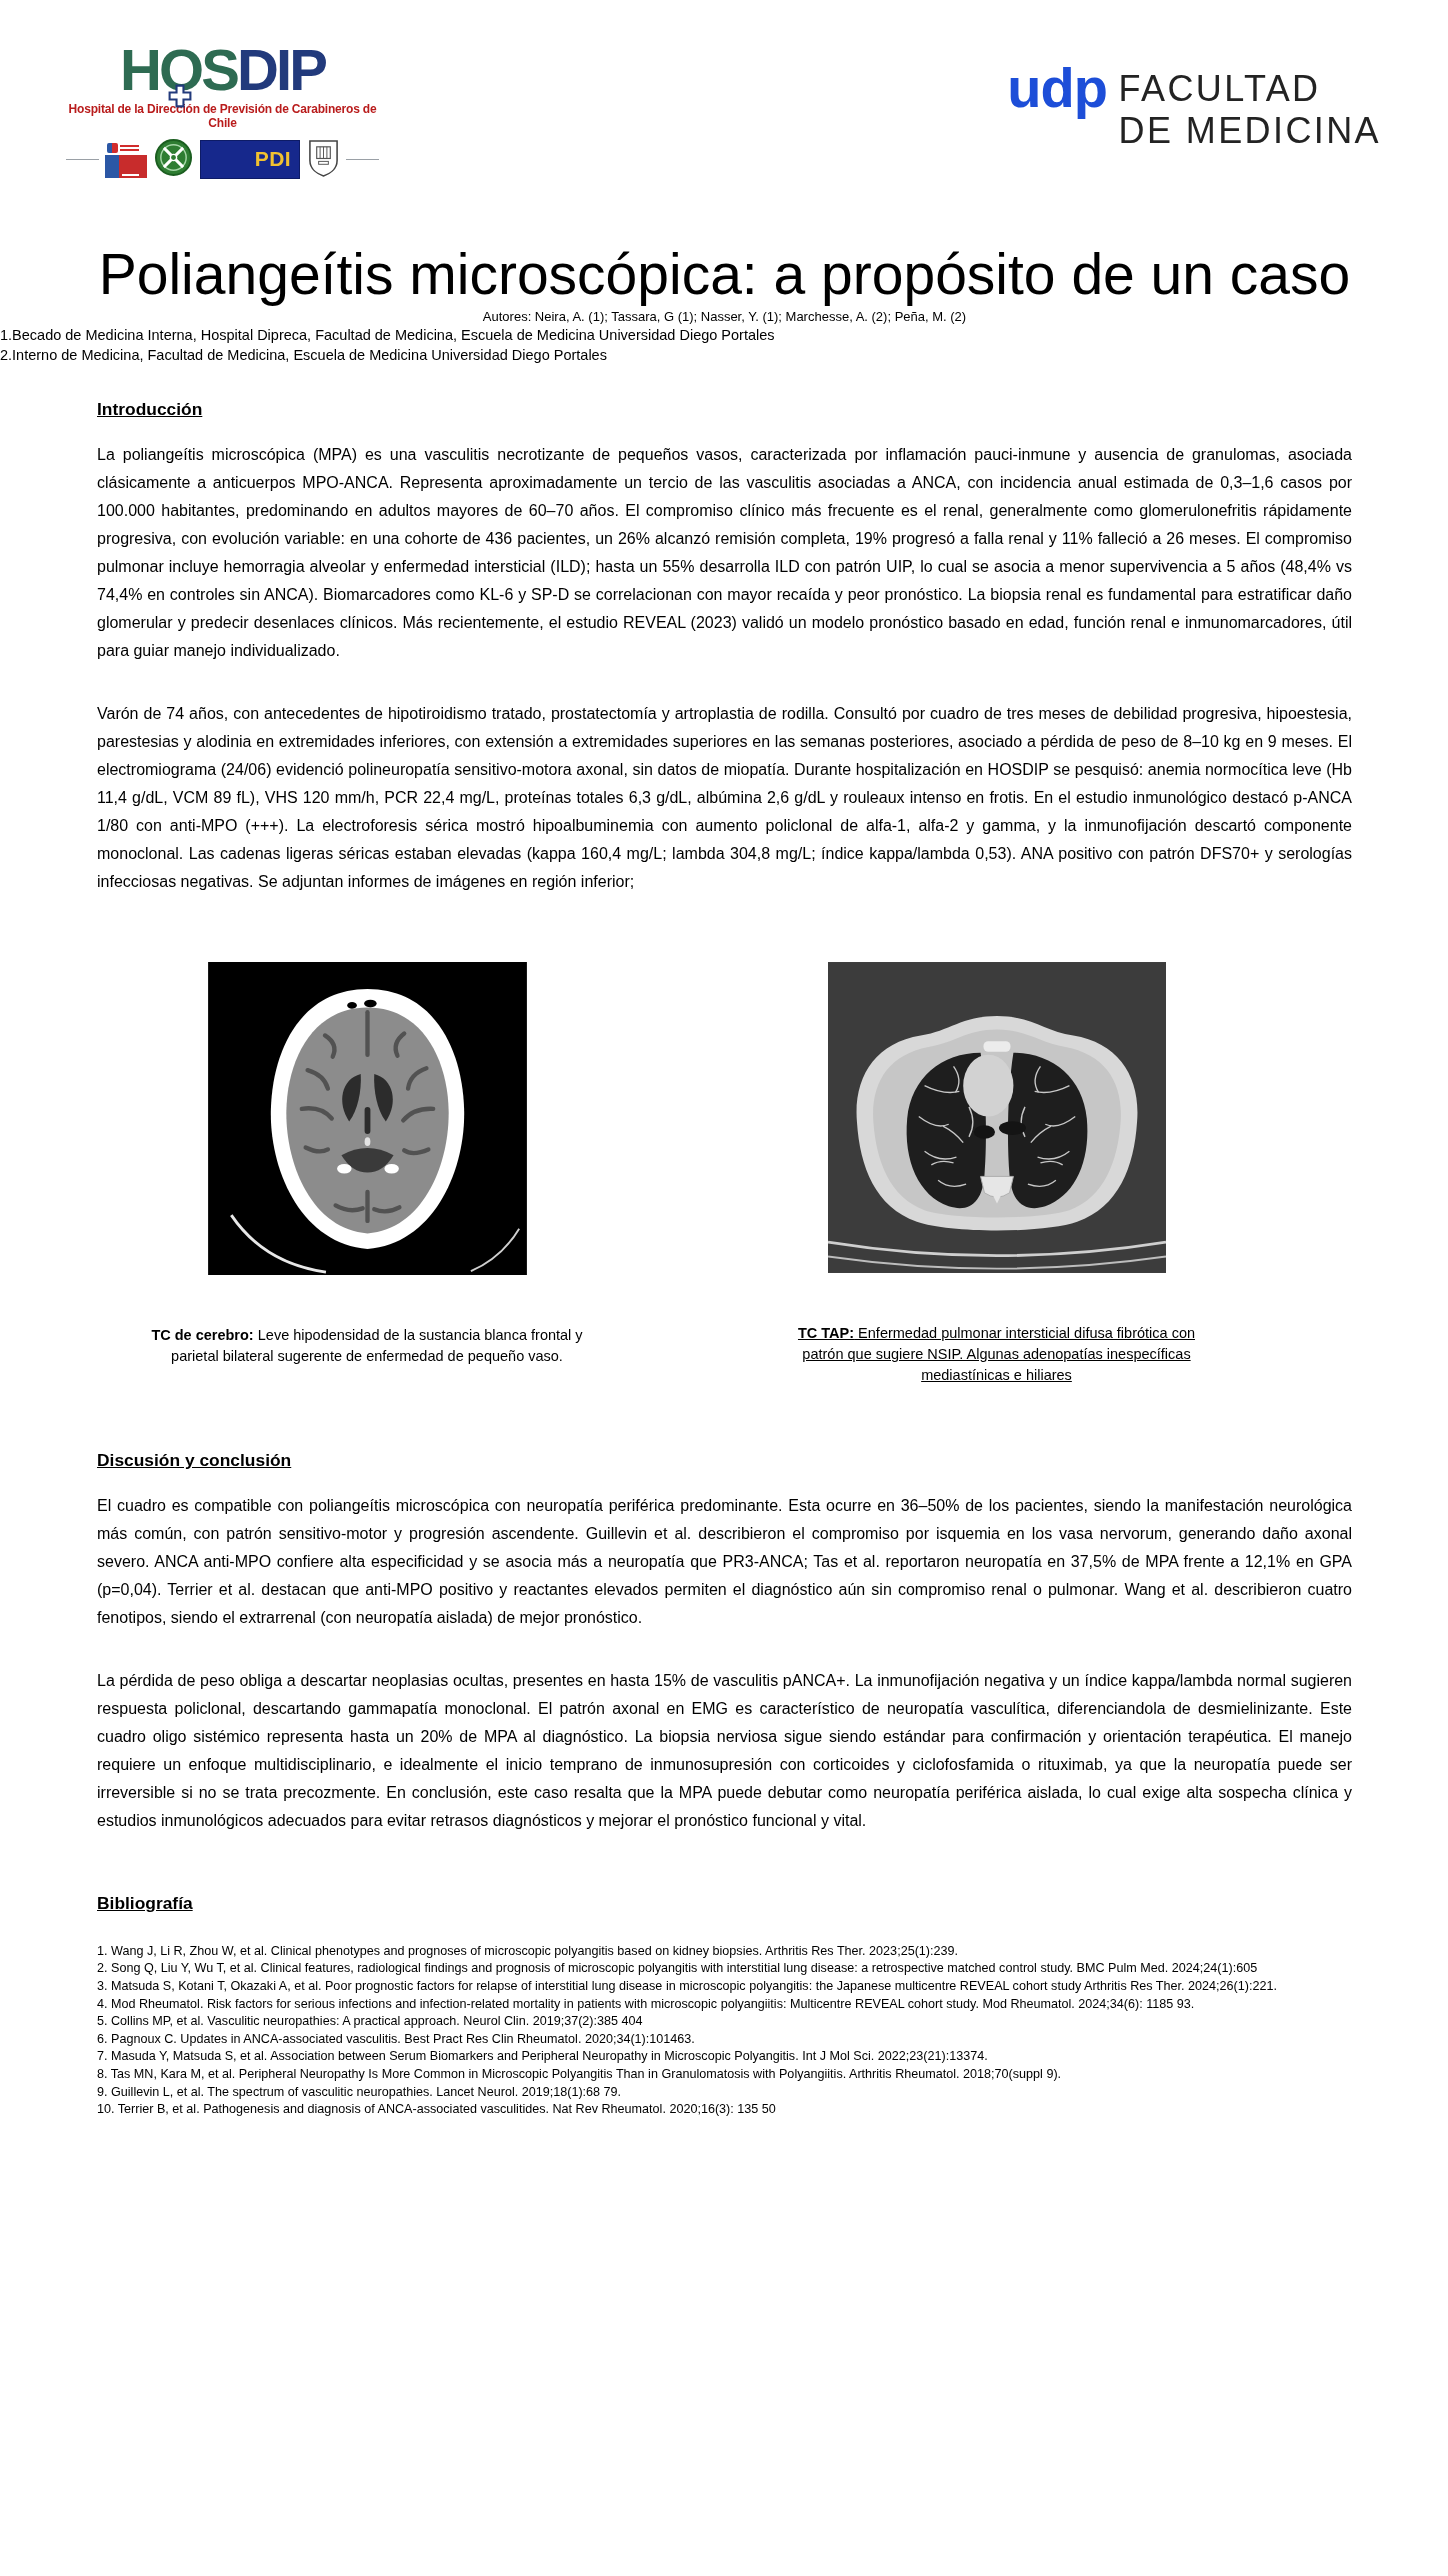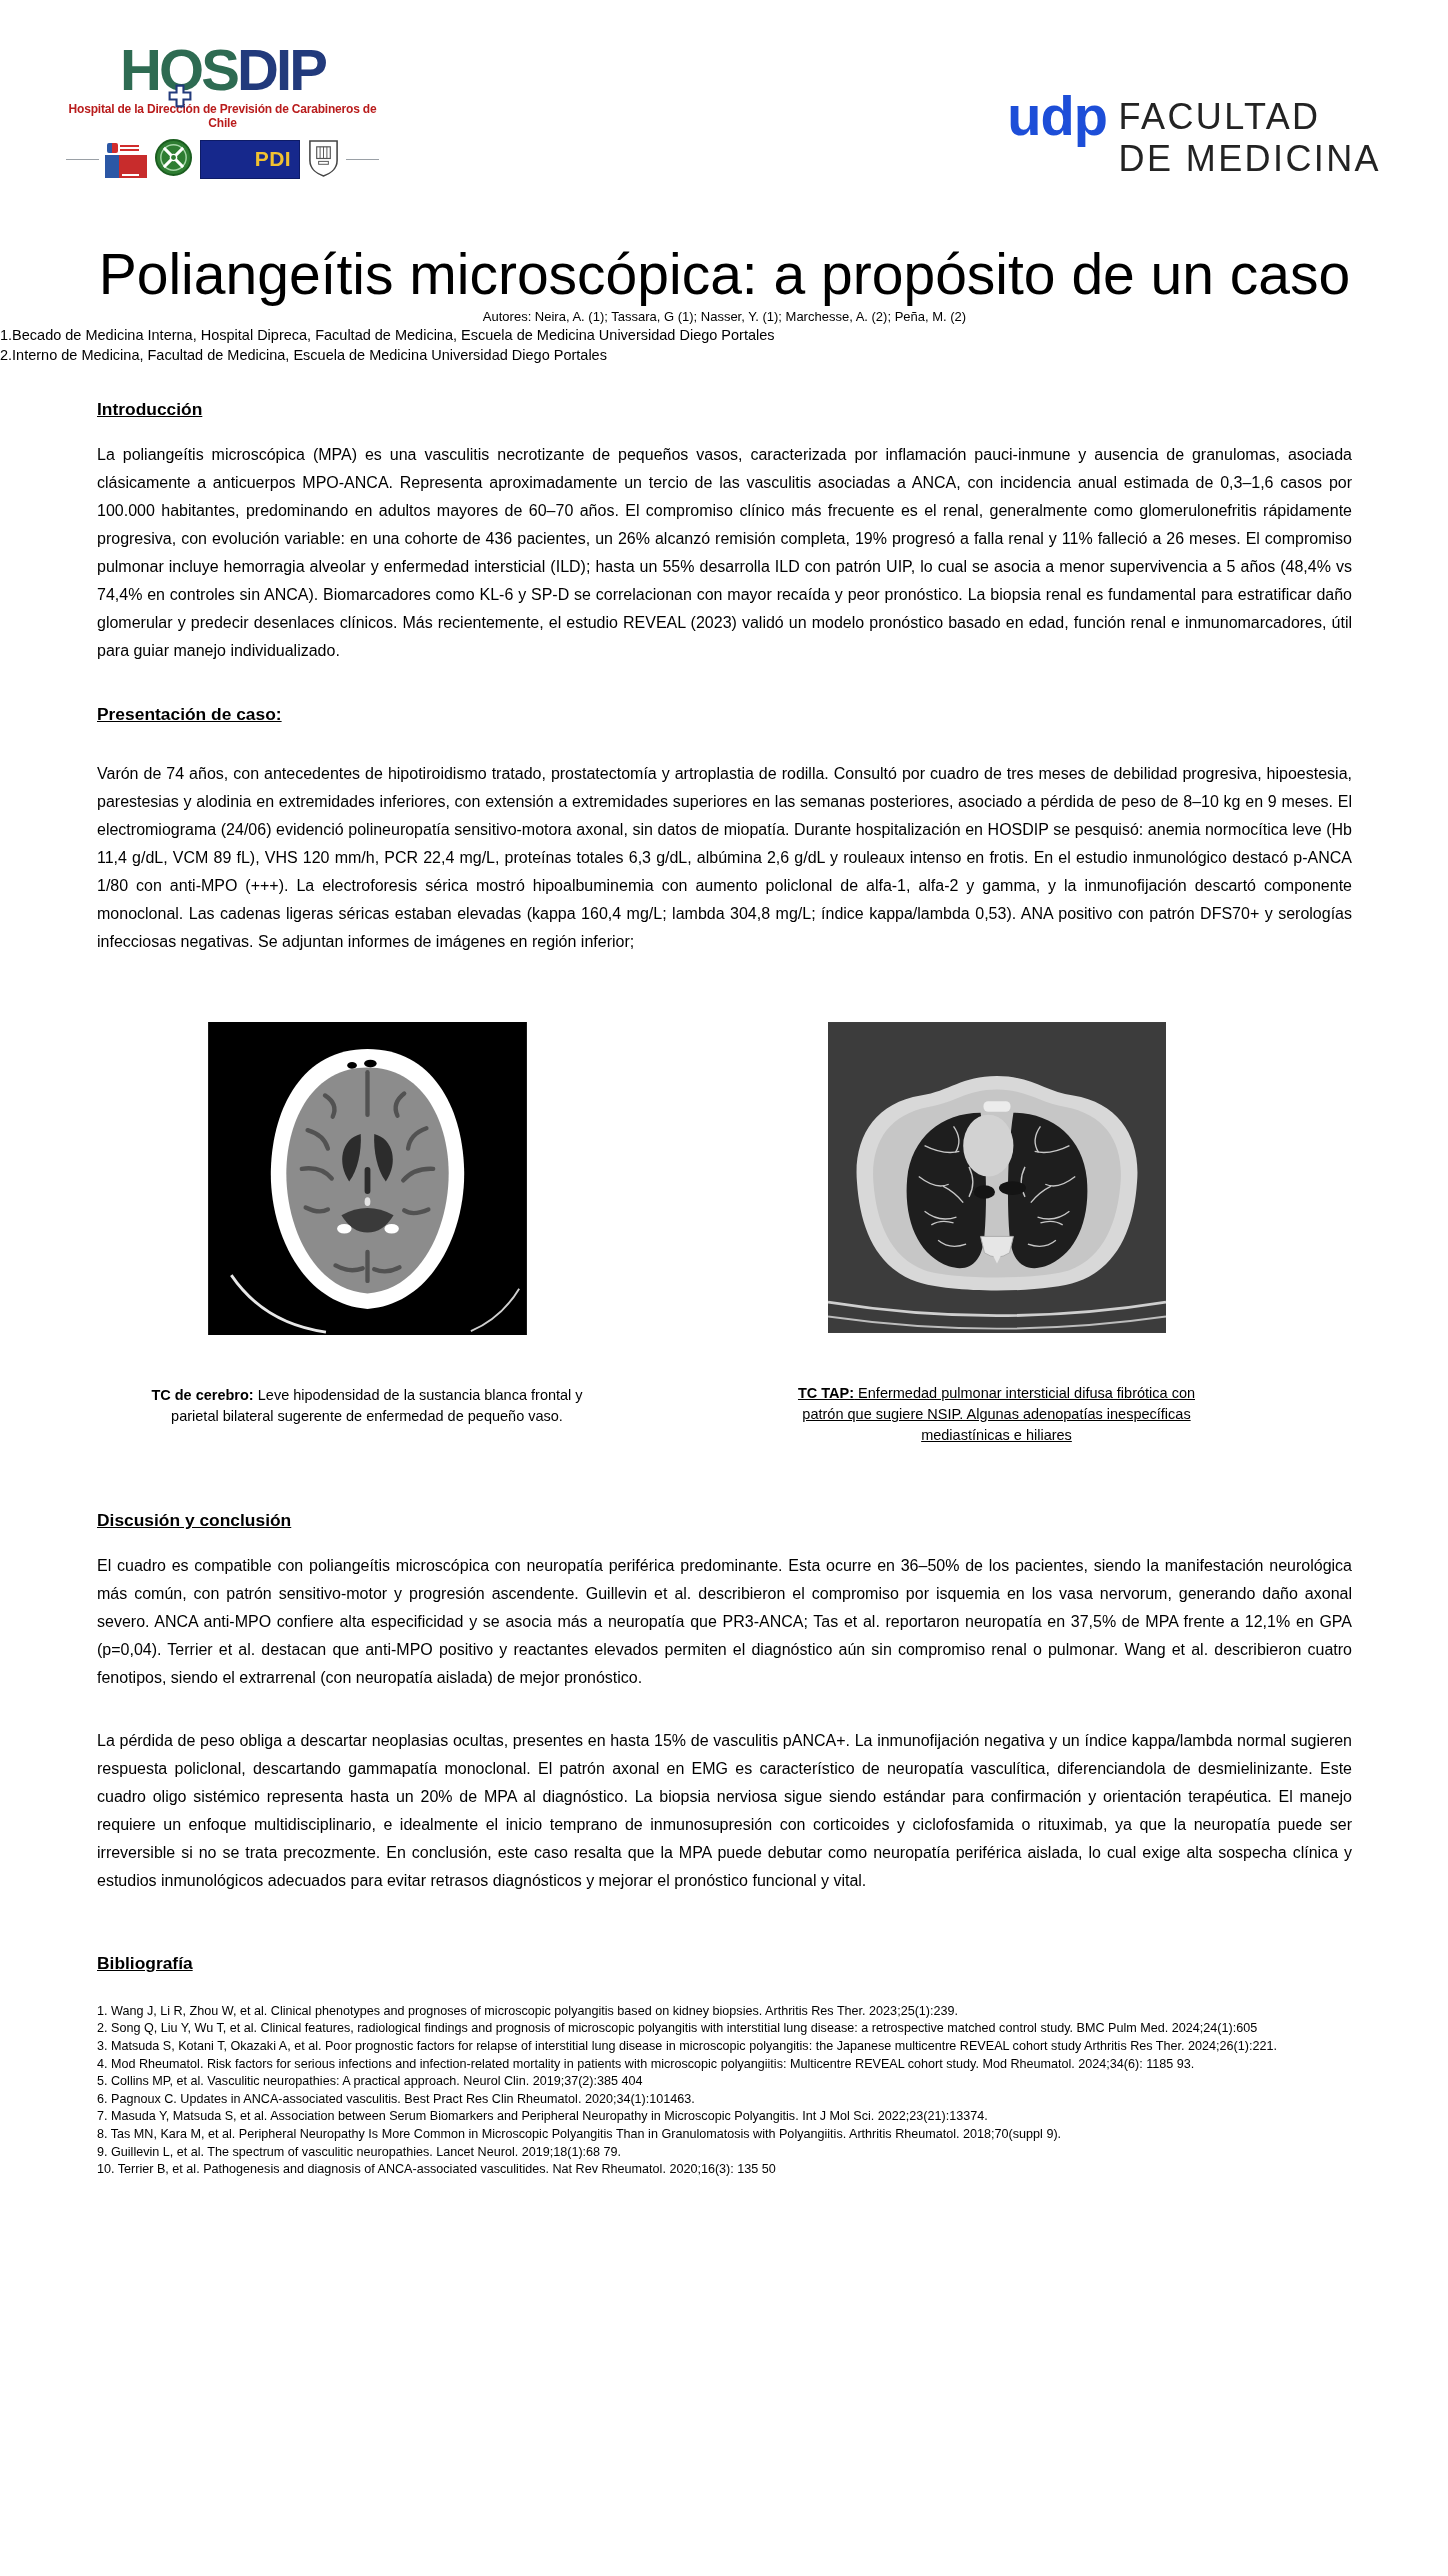--- a/index.html
+++ b/index.html
@@ -1,21 +1,21 @@
 <!DOCTYPE html>
 <html><head>
 <meta charset="utf-8">
 <style>
   html,body{margin:0;padding:0;}
   body{
     width:1449px;height:2576px;background:#ffffff;color:#000;
     font-family:"Liberation Sans",sans-serif;position:relative;overflow:hidden;
   }
   
-  .header{display:flex;justify-content:space-between;align-items:flex-end;padding:41px 68px 0 56px;gap:24px;}
+  .header{display:flex;justify-content:space-between;align-items:flex-start;padding:41px 68px 0 56px;gap:24px;}
   .hosdip{width:333px;text-align:center;}
   .hosdip-word{font-weight:bold;font-size:58px;letter-spacing:-2.9px;line-height:1;display:inline-block;}
   .hosdip-word .g{color:#2e6b52;}
   .hosdip-word .b{color:#223a7c;}
   .o-wrap{position:relative;display:inline-block;}
   .o-cross{position:absolute;left:50%;top:55%;transform:translate(-50%,-50%);width:26px;height:26px;}
   .hosdip-sub{font-size:12px;font-weight:bold;color:#b91c1c;margin-top:2.9px;letter-spacing:-0.2px;}
   .badges{display:flex;align-items:center;justify-content:center;gap:6.8px;margin-top:7.7px;}
   .badge-line{width:33px;border-top:1.9px solid #9aa0a6;height:0;}
   .badge-gob{width:42px;height:37px;background:#fff;display:flex;flex-direction:column;}
@@ -124,21 +124,20 @@
 <div class="affiliations">
   <div>1.Becado de Medicina Interna, Hospital Dipreca, Facultad de Medicina, Escuela de Medicina Universidad Diego Portales</div>
   <div>2.Interno de Medicina, Facultad de Medicina, Escuela de Medicina Universidad Diego Portales</div>
 </div>
 
 <div class="content">
 
   <div class="section-heading">Introducción</div>
   <div class="para">La poliangeítis microscópica (MPA) es una vasculitis necrotizante de pequeños vasos, caracterizada por inflamación pauci-inmune y ausencia de granulomas, asociada clásicamente a anticuerpos MPO-ANCA. Representa aproximadamente un tercio de las vasculitis asociadas a ANCA, con incidencia anual estimada de 0,3–1,6 casos por 100.000 habitantes, predominando en adultos mayores de 60–70 años. El compromiso clínico más frecuente es el renal, generalmente como glomerulonefritis rápidamente progresiva, con evolución variable: en una cohorte de 436 pacientes, un 26% alcanzó remisión completa, 19% progresó a falla renal y 11% falleció a 26 meses. El compromiso pulmonar incluye hemorragia alveolar y enfermedad intersticial (ILD); hasta un 55% desarrolla ILD con patrón UIP, lo cual se asocia a menor supervivencia a 5 años (48,4% vs 74,4% en controles sin ANCA). Biomarcadores como KL-6 y SP-D se correlacionan con mayor recaída y peor pronóstico. La biopsia renal es fundamental para estratificar daño glomerular y predecir desenlaces clínicos. Más recientemente, el estudio REVEAL (2023) validó un modelo pronóstico basado en edad, función renal e inmunomarcadores, útil para guiar manejo individualizado.</div>
 
-  <div class="section-heading" style="margin-top:39px;">Presentación de caso:</div>
   <div class="para gap">Varón de 74 años, con antecedentes de hipotiroidismo tratado, prostatectomía y artroplastia de rodilla. Consultó por cuadro de tres meses de debilidad progresiva, hipoestesia, parestesias y alodinia en extremidades inferiores, con extensión a extremidades superiores en las semanas posteriores, asociado a pérdida de peso de 8–10 kg en 9 meses. El electromiograma (24/06) evidenció polineuropatía sensitivo-motora axonal, sin datos de miopatía. Durante hospitalización en HOSDIP se pesquisó: anemia normocítica leve (Hb 11,4 g/dL, VCM 89 fL), VHS 120 mm/h, PCR 22,4 mg/L, proteínas totales 6,3 g/dL, albúmina 2,6 g/dL y rouleaux intenso en frotis. En el estudio inmunológico destacó p-ANCA 1/80 con anti-MPO (+++). La electroforesis sérica mostró hipoalbuminemia con aumento policlonal de alfa-1, alfa-2 y gamma, y la inmunofijación descartó componente monoclonal. Las cadenas ligeras séricas estaban elevadas (kappa 160,4 mg/L; lambda 304,8 mg/L; índice kappa/lambda 0,53). ANA positivo con patrón DFS70+ y serologías infecciosas negativas. Se adjuntan informes de imágenes en región inferior;</div>
 
   <div class="figures">
 
     <div class="figure-brain">
       <svg viewBox="0 0 330 324" width="319" height="313">
         <rect width="330" height="324" fill="#000000"></rect>
         <path d="M24 262 Q58 312 122 321" stroke="#e8e8e8" stroke-width="3" fill="none"></path>
         <path d="M322 276 Q304 306 272 320" stroke="#cfcfcf" stroke-width="2" fill="none"></path>
         <path d="M165 28 C 232 28 263 88 265 152 C 267 216 233 292 165 297 C 97 292 63 216 65 152 C 67 88 98 28 165 28 Z" fill="#ffffff"></path>

